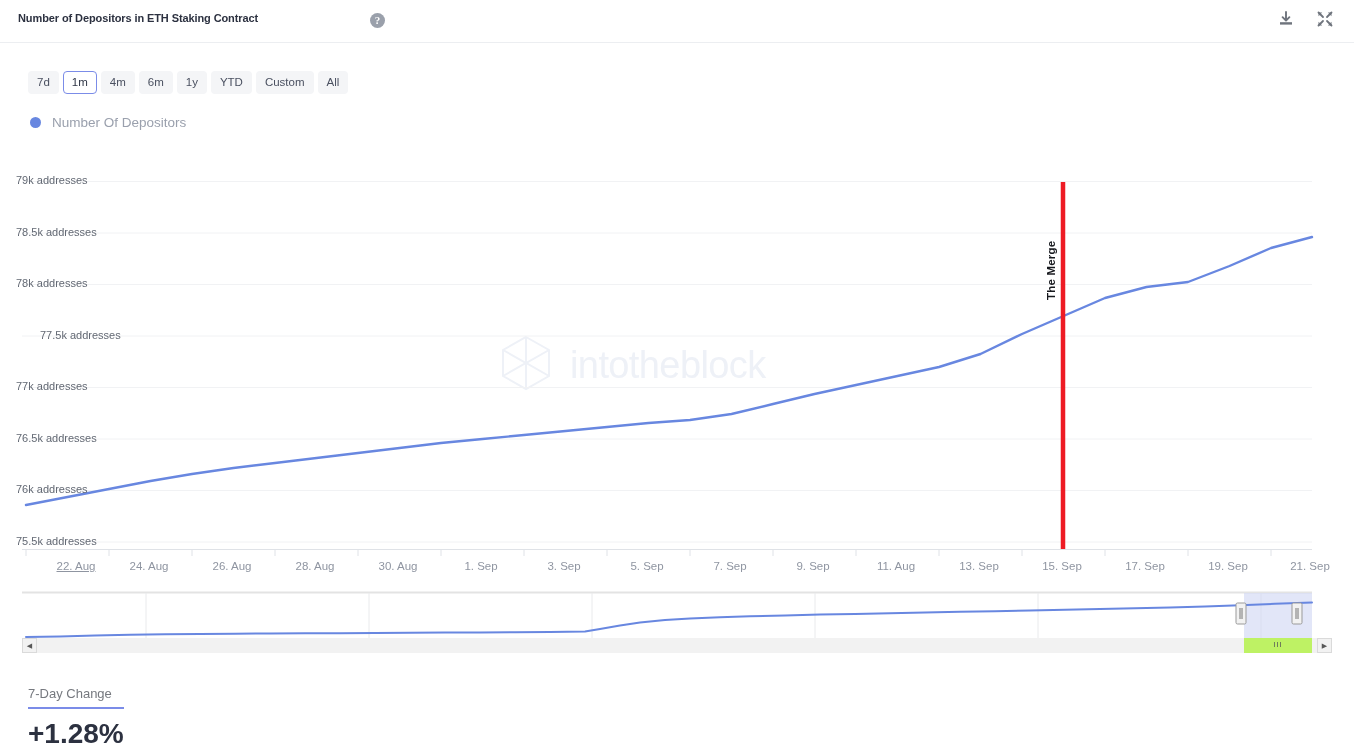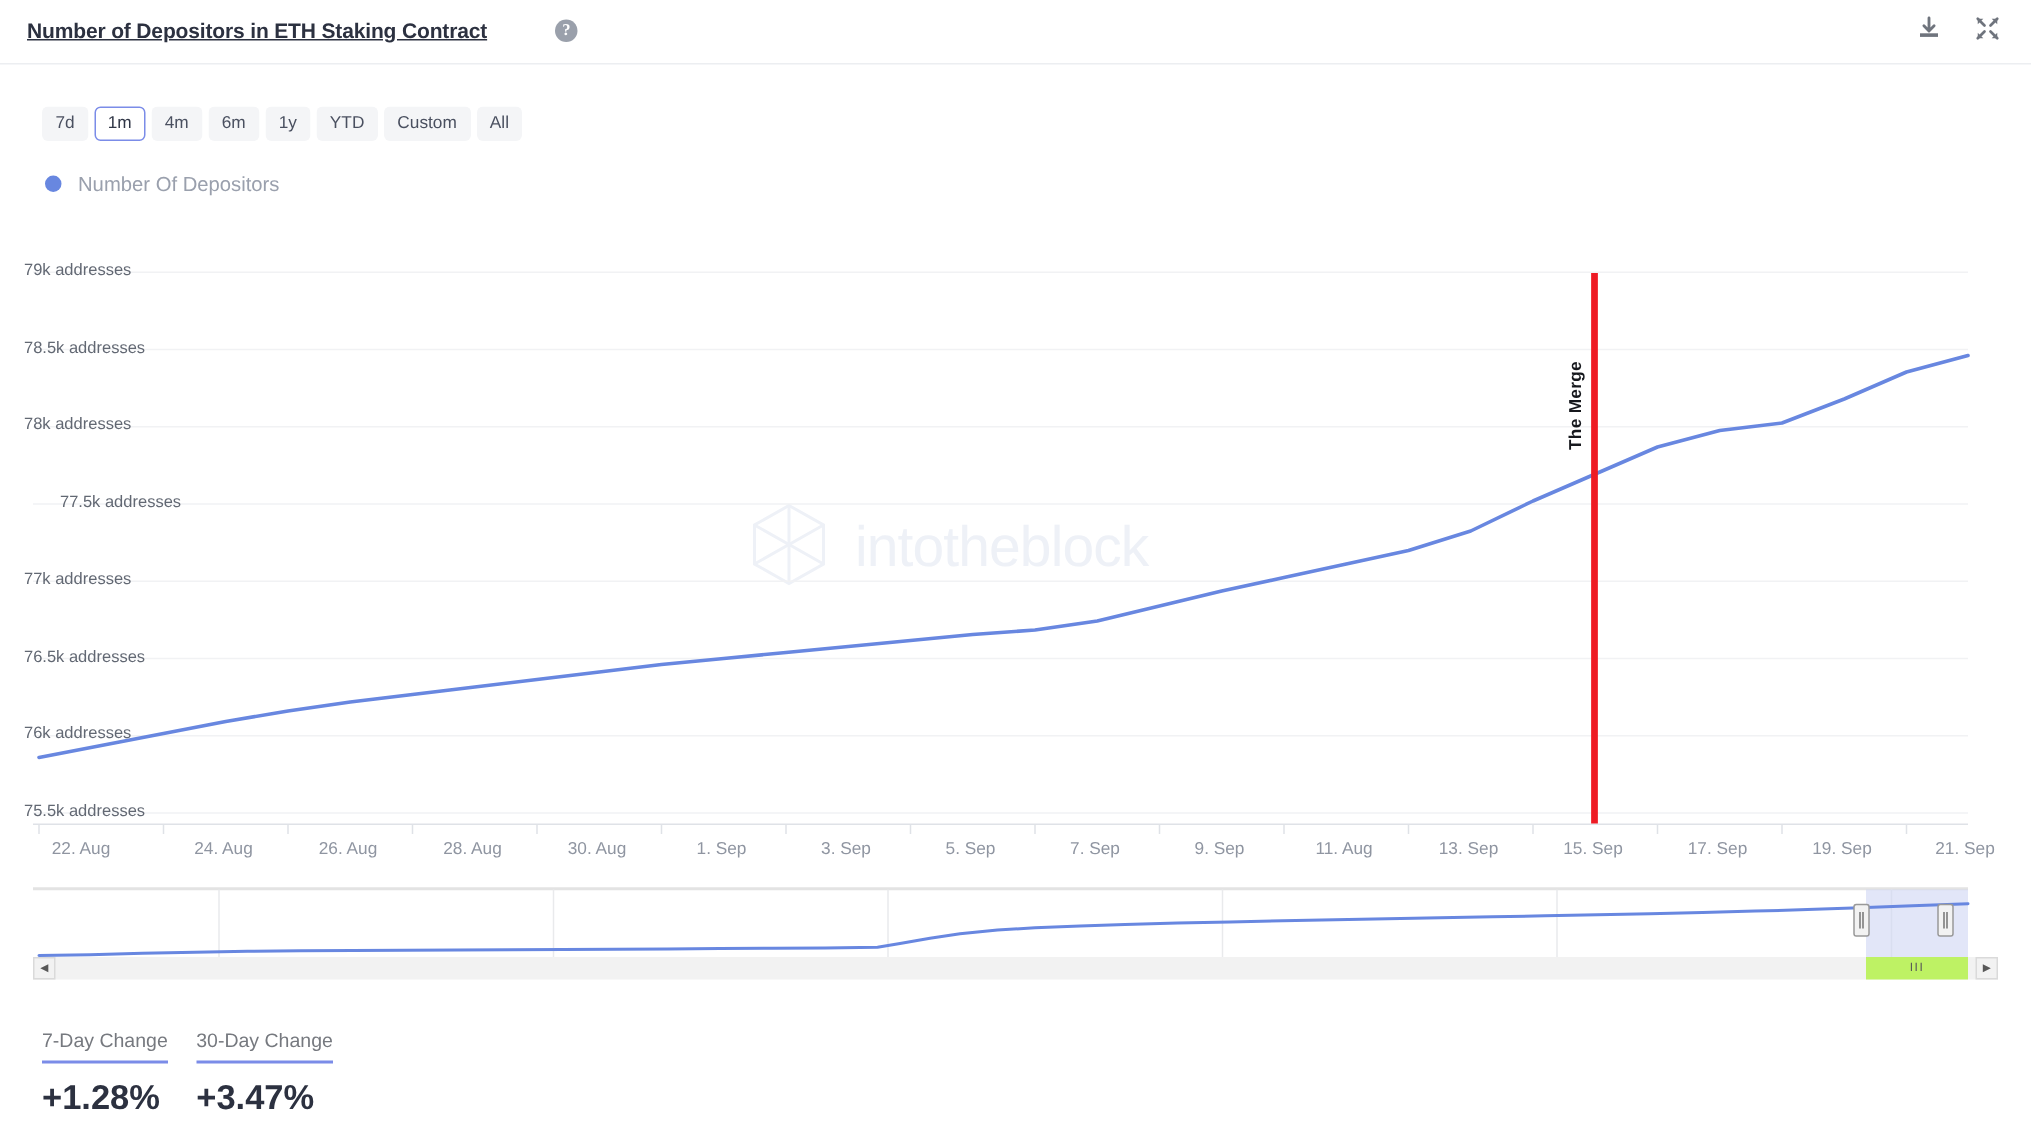--- a/index.html
+++ b/index.html
@@ -11,22 +11,22 @@
   }
   #app { position: relative; width: 1354px; height: 756px; background: #fff; }
 
   
   .header {
     position: absolute; left: 0; top: 0; width: 1354px; height: 43px;
     border-bottom: 1px solid #eceef1;
   }
   .title {
     position: absolute; left: 18px; top: 12px;
-    font-size: 14px; font-weight: bold; color: #2c3140;
-    letter-spacing: -0.1px; white-space: nowrap; text-decoration: underline;
+    font-size: 11px; font-weight: bold; color: #2c3140;
+    letter-spacing: -0.1px; white-space: nowrap;
   }
   .help-icon {
     position: absolute; left: 370px; top: 13px;
     width: 15px; height: 15px; border-radius: 50%;
     background: #9aa0ab; color: #fff;
     font-size: 11px; font-weight: bold; line-height: 15px; text-align: center;
     font-family: "Liberation Serif", serif;
   }
   .hdr-icons { position: absolute; right: 20px; top: 10px; display: flex; gap: 21px; }
   .hdr-icons svg { display: block; }
@@ -102,21 +102,21 @@
   }
 
   
   .stats { position: absolute; left: 28px; top: 686px; display: flex; gap: 19px; }
   .stat { display: flex; flex-direction: column; }
   .stat-label {
     font-size: 13px; color: #76797f; padding-bottom: 6px;
     border-bottom: 2.5px solid #7b8ce8; white-space: nowrap;
   }
   .stat-value {
-    margin-top: 9px; font-size: 23px; font-weight: bold;
+    margin-top: 9px; font-size: 28px; font-weight: bold;
     color: #2c3140; white-space: nowrap;
   }
 </style>
 </head>
 <body>
 
 <div id="app">
 
   <div class="header">
     <div class="title">Number of Depositors in ETH Staking Contract</div>
@@ -215,21 +215,21 @@
 
     <div class="ylabel" style="top:14px;">79k addresses</div>
     <div class="ylabel" style="top:66px;">78.5k addresses</div>
     <div class="ylabel" style="top:117px;">78k addresses</div>
     <div class="ylabel" style="top:169px;margin-left:24px;">77.5k addresses</div>
     <div class="ylabel" style="top:220px;">77k addresses</div>
     <div class="ylabel" style="top:272px;">76.5k addresses</div>
     <div class="ylabel" style="top:323px;">76k addresses</div>
     <div class="ylabel" style="top:375px;">75.5k addresses</div>
 
-    <div class="xlabel" style="left:54px;">22. Aug</div>
+    <div class="xlabel" style="left:76px;text-decoration:underline;">22. Aug</div>
     <div class="xlabel" style="left:149px;">24. Aug</div>
     <div class="xlabel" style="left:232px;">26. Aug</div>
     <div class="xlabel" style="left:315px;">28. Aug</div>
     <div class="xlabel" style="left:398px;">30. Aug</div>
     <div class="xlabel" style="left:481px;">1. Sep</div>
     <div class="xlabel" style="left:564px;">3. Sep</div>
     <div class="xlabel" style="left:647px;">5. Sep</div>
     <div class="xlabel" style="left:730px;">7. Sep</div>
     <div class="xlabel" style="left:813px;">9. Sep</div>
     <div class="xlabel" style="left:896px;">11. Aug</div>
@@ -280,19 +280,15 @@
     <div class="sb-btn left">◀</div>
     <div class="sb-thumb" style="left:1222px; width:68px;">III</div>
     <div class="sb-btn right">▶</div>
   </div>
 
   <div class="stats">
     <div class="stat">
       <div class="stat-label">7-Day Change</div>
       <div class="stat-value">+1.28%</div>
     </div>
-    <div class="stat">
-      <div class="stat-label">30-Day Change</div>
-      <div class="stat-value">+3.47%</div>
-    </div>
   </div>
 
 </div>
 
 </body></html>

